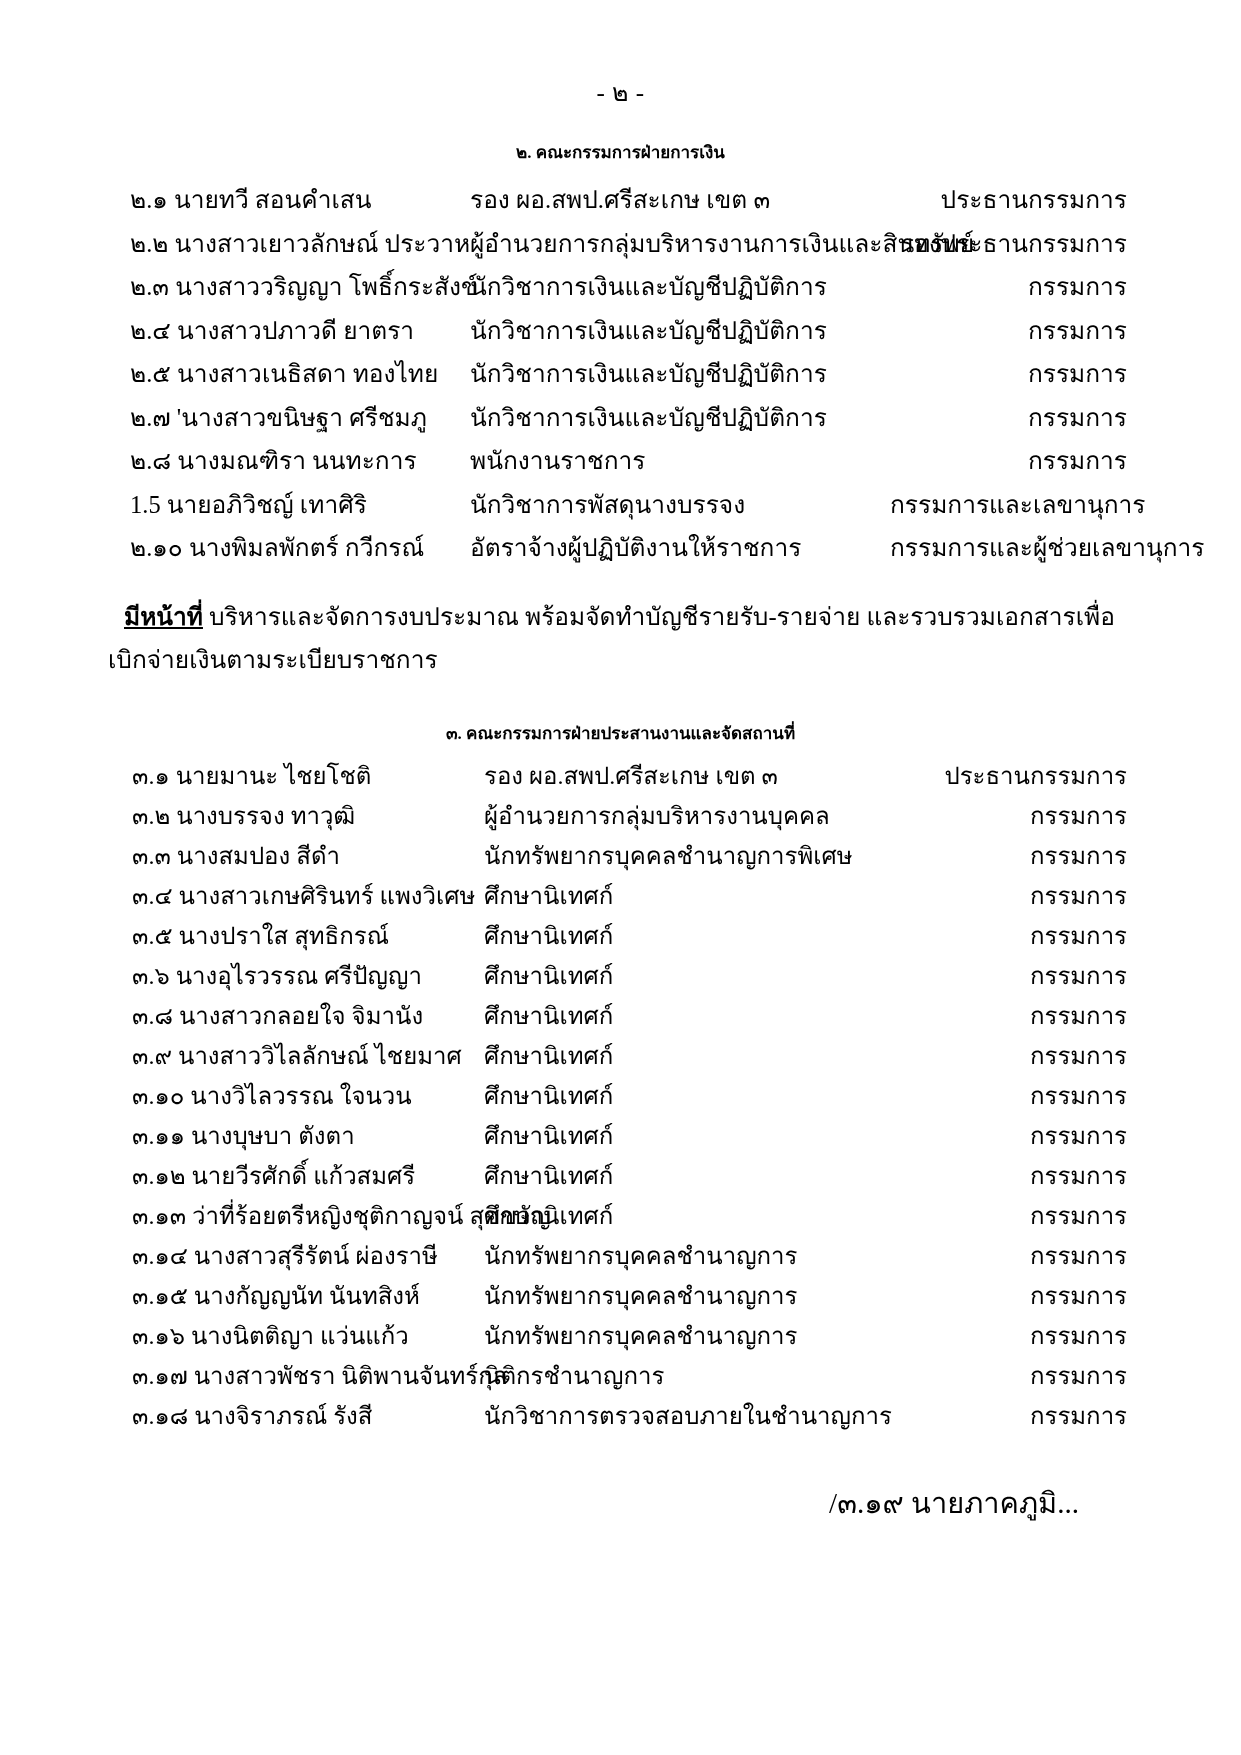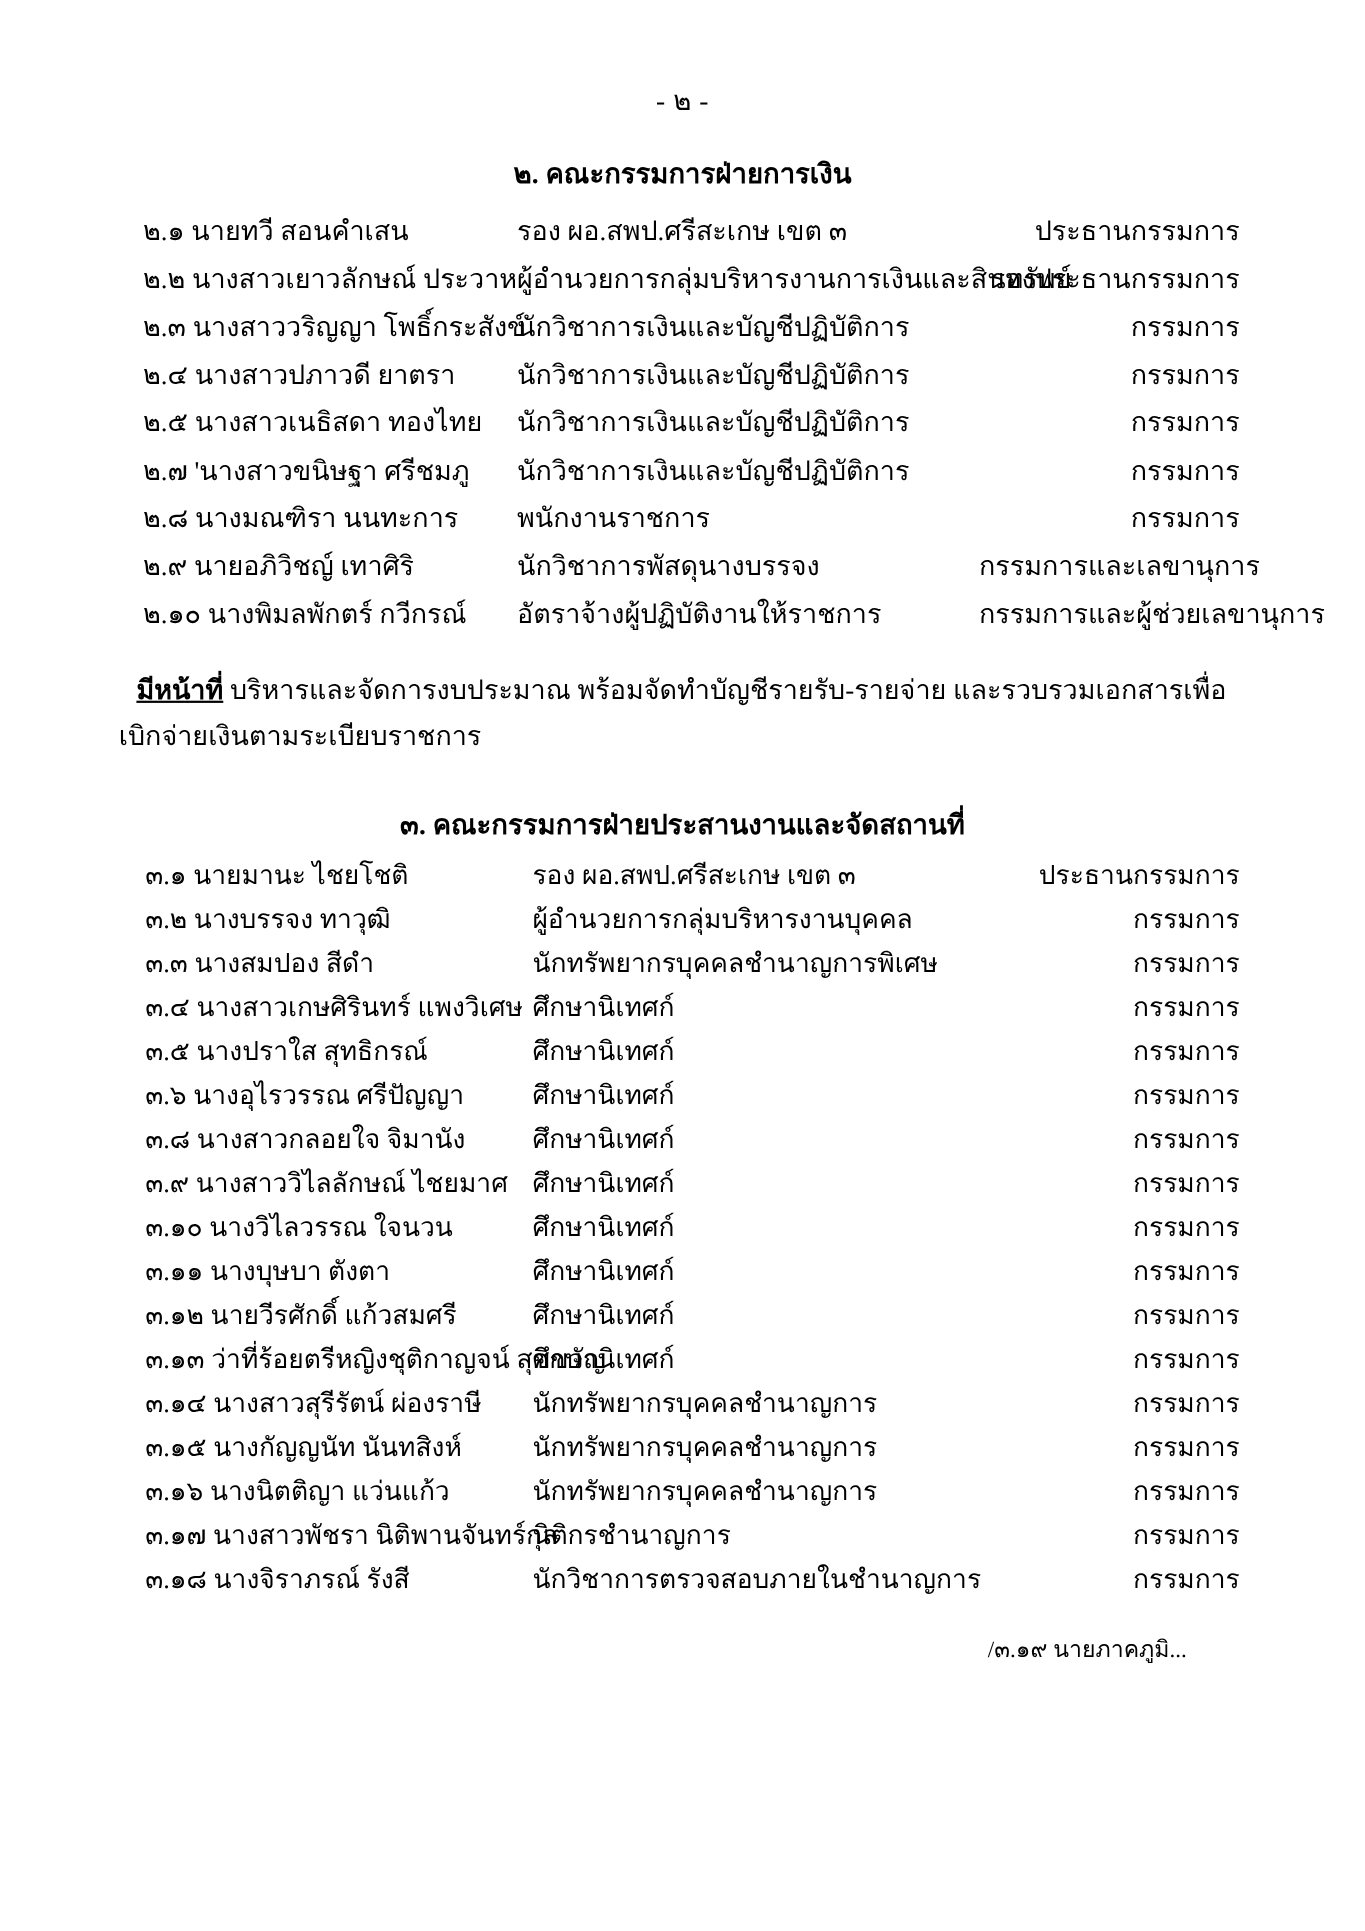--- a/index.html
+++ b/index.html
@@ -24,21 +24,21 @@
   }
   .page-number {
     text-align: center;
     font-size: 25px;
     line-height: 1.2;
     letter-spacing: 0.5px;
     margin: 0 0 34px 0;
   }
   .section-heading {
     text-align: center;
-    font-size: 25px;
+    font-size: 17px;
     font-weight: bold;
     margin: 12px 0 14px 0;
     line-height: 1.35;
   }
   .section-heading.second {
     margin-top: 42px;
     margin-bottom: 10px;
   }
   .roster {
     width: 100%;
@@ -66,24 +66,24 @@
     line-height: 1.72;
     margin: 26px 0 0 0;
     text-align: left;
   }
   .duty .duty-label {
     font-weight: bold;
     text-decoration: underline;
     margin-left: 16px;
   }
   .footer-note {
-    margin-top: 30px;
+    margin-top: 50px;
     text-align: right;
     padding-right: 54px;
-    font-size: 21px;
+    font-size: 29px;
     line-height: 1.2;
   }
 </style>
 </head>
 <body>
 
 <div class="page">
 
   <div class="page-number">- ๒ -</div>
 
@@ -120,21 +120,21 @@
           <td class="col-name">๒.๗ 'นางสาวขนิษฐา  ศรีชมภู</td>
           <td class="col-pos">นักวิชาการเงินและบัญชีปฏิบัติการ</td>
           <td class="col-role">กรรมการ</td>
         </tr>
         <tr>
           <td class="col-name">๒.๘ นางมณฑิรา  นนทะการ</td>
           <td class="col-pos">พนักงานราชการ</td>
           <td class="col-role">กรรมการ</td>
         </tr>
         <tr>
-          <td class="col-name">๒.๙ นายอภิวิชญ์  เทาศิริ</td>
+          <td class="col-name">1.5 นายอภิวิชญ์  เทาศิริ</td>
           <td class="col-pos">นักวิชาการพัสดุนางบรรจง</td>
           <td class="col-role">กรรมการและเลขานุการ</td>
         </tr>
         <tr>
           <td class="col-name">๒.๑๐ นางพิมลพักตร์ กวีกรณ์</td>
           <td class="col-pos">อัตราจ้างผู้ปฏิบัติงานให้ราชการ</td>
           <td class="col-role">กรรมการและผู้ช่วยเลขานุการ</td>
         </tr>
       </tbody>
   </table>

